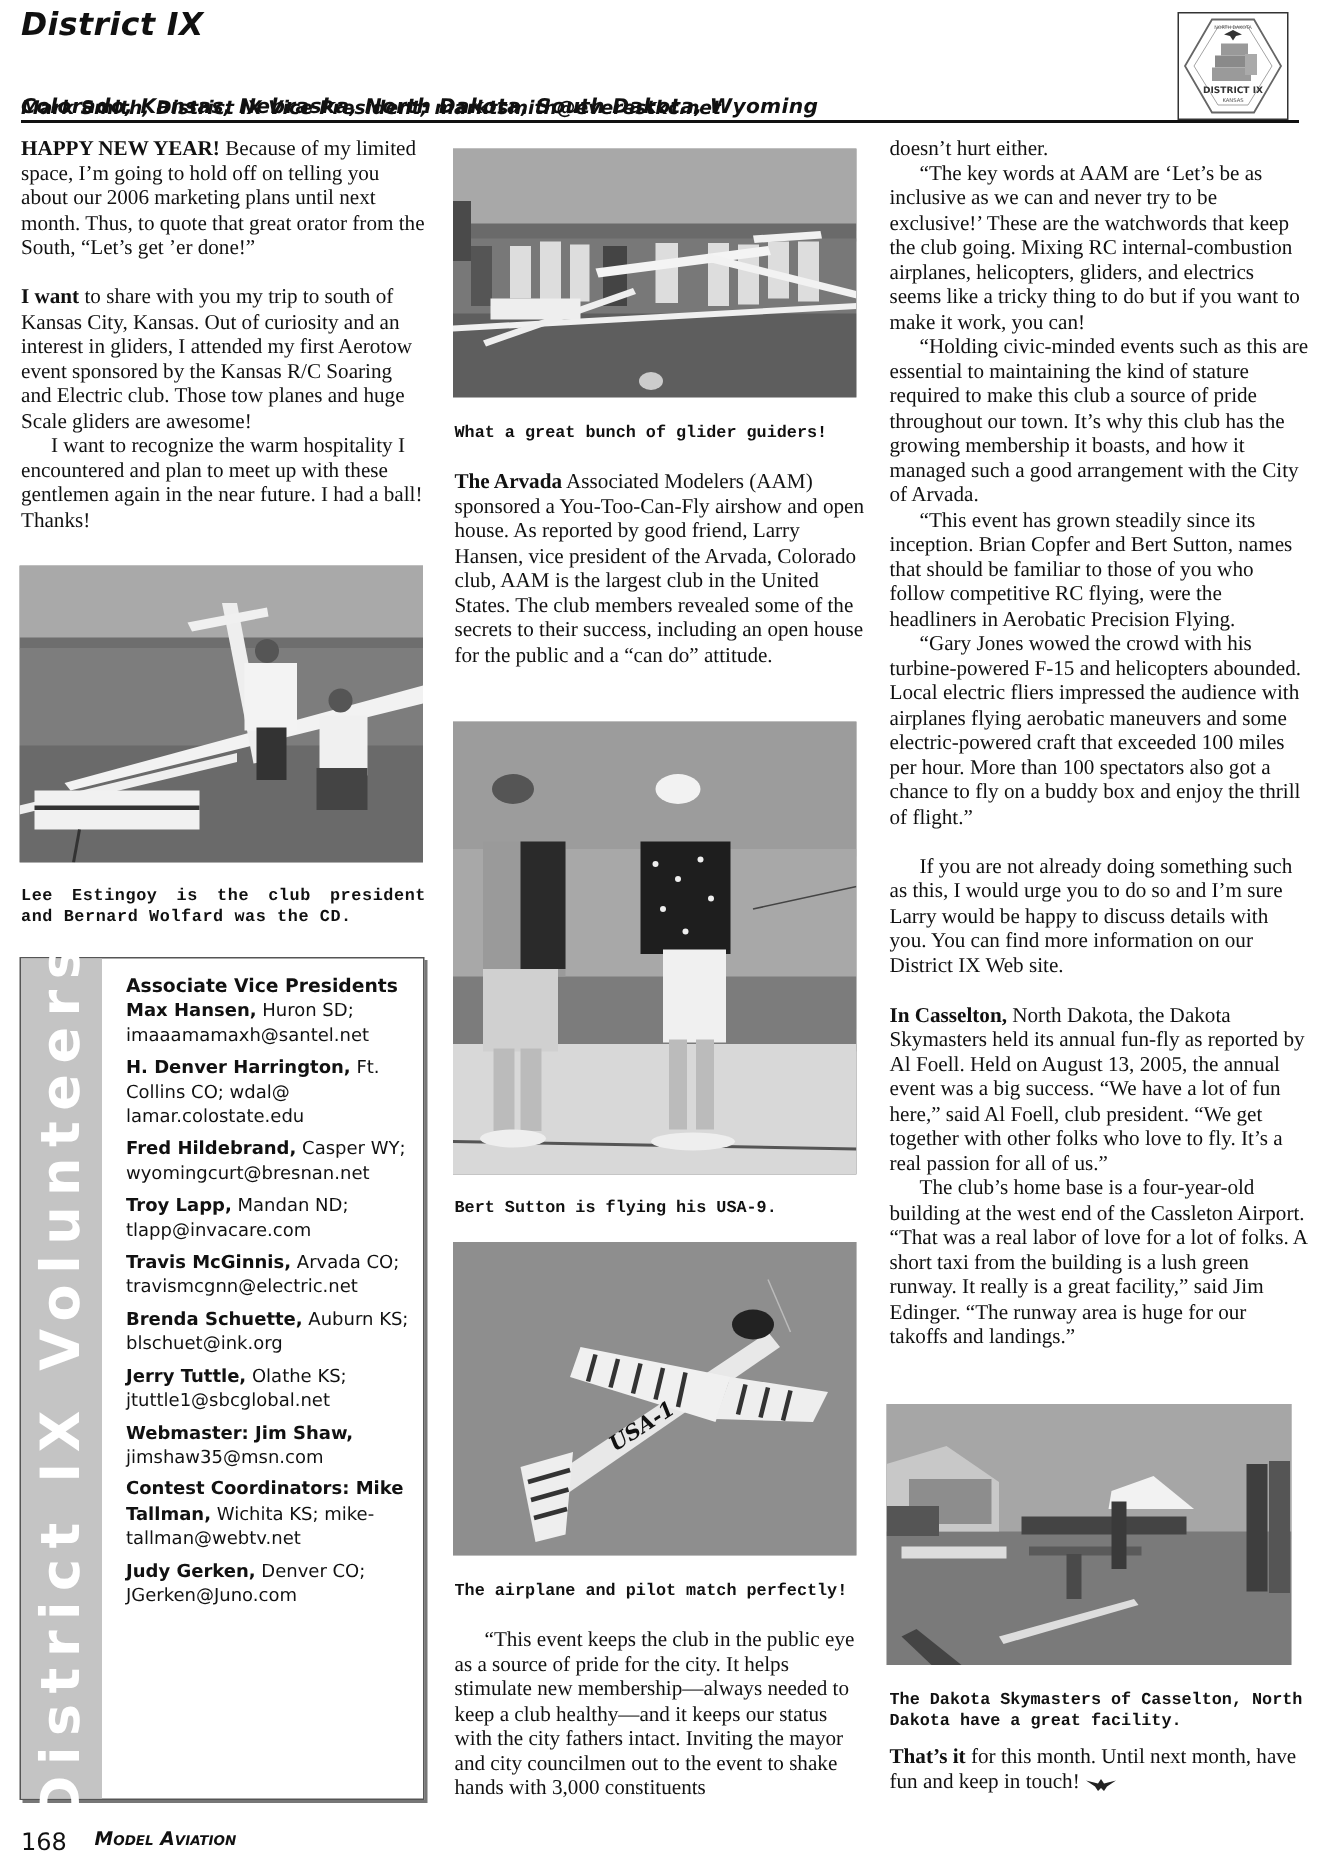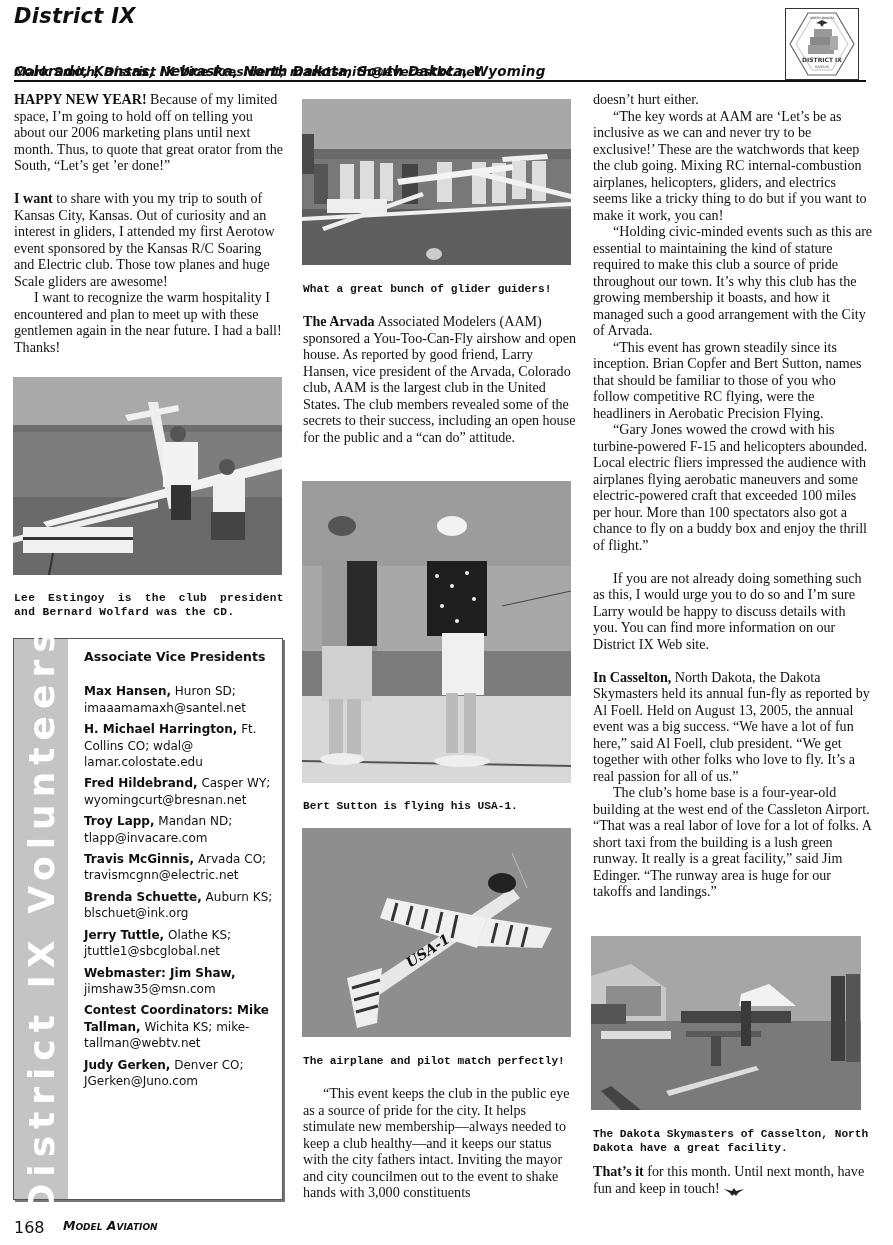--- a/index.html
+++ b/index.html
@@ -24,21 +24,21 @@
   .cap.just { text-align: justify; text-align-last: left; letter-spacing: 0.4px; }
 
   .photo { position: absolute; overflow: hidden; background: #888; }
   .photo svg { display: block; width: 100%; height: 100%; }
 
   
   .vbox { position: absolute; left: 13px; top: 638px; width: 268px; height: 560px; border: 1px solid #555; box-shadow: 2px 2px 0 #777; background: #fff; }
   .vband { position: absolute; left: 0; top: 0; width: 54px; height: 100%; background: #c4c4c4; }
   .vband-text { position: absolute; left: 27px; top: 280px; transform: translate(-50%, -50%) rotate(-90deg); white-space: nowrap; font-family: "DejaVu Sans", sans-serif; font-weight: bold; font-size: 36px; letter-spacing: 7px; color: #ffffff; }
   .vlist { position: absolute; left: 70px; top: 10px; width: 195px; font-family: "DejaVu Sans", "Liberation Sans", sans-serif; font-size: 12px; line-height: 16.4px; color: #111; }
-  .vlist .vhead { font-weight: bold; font-size: 12.5px; margin-bottom: 18px; }
+  .vlist .vhead { font-weight: bold; font-size: 12.5px; margin-bottom: 0; }
   .vlist .ventry { margin-bottom: 5px; }
   .vlist b { font-weight: bold; }
 
   .footer-page { position: absolute; left: 14px; top: 1218px; font-family: "DejaVu Sans", sans-serif; font-size: 16px; text-align: center; }
   .footer-mag { position: absolute; left: 63px; top: 1218px; font-family: "DejaVu Sans", sans-serif; font-size: 12.5px; font-weight: bold; font-style: italic; font-variant: small-caps; }
   .ama-end { display: inline-block; width: 20px; height: 10px; vertical-align: middle; margin-left: 4px; }
 </style>
 </head>
 <body>
 
@@ -90,21 +90,21 @@
 </div>
 <div class="cap just" style="left:14px; top:591px; width:270px;">Lee Estingoy is the club president and Bernard Wolfard was the CD.</div>
 
 <div class="vbox">
   <div class="vband">
     <div class="vband-text">District IX Volunteers</div>
   </div>
   <div class="vlist">
     <div class="vhead">Associate Vice Presidents</div>
     <div class="ventry"><b>Max Hansen,</b><span> Huron SD; imaaamamaxh@santel.net</span></div>
-    <div class="ventry"><b>H. Michael Harrington,</b><span> Ft. Collins CO; wdal@ lamar.colostate.edu</span></div>
+    <div class="ventry"><b>H. Denver Harrington,</b><span> Ft. Collins CO; wdal@ lamar.colostate.edu</span></div>
     <div class="ventry"><b>Fred Hildebrand,</b><span> Casper WY; wyomingcurt@bresnan.net</span></div>
     <div class="ventry"><b>Troy Lapp,</b><span> Mandan ND; tlapp@invacare.com</span></div>
     <div class="ventry"><b>Travis McGinnis,</b><span> Arvada CO; travismcgnn@electric.net</span></div>
     <div class="ventry"><b>Brenda Schuette,</b><span> Auburn KS; blschuet@ink.org</span></div>
     <div class="ventry"><b>Jerry Tuttle,</b><span> Olathe KS; jtuttle1@sbcglobal.net</span></div>
     <div class="ventry"><b>Webmaster: Jim Shaw,</b><span> jimshaw35@msn.com</span></div>
     <div class="ventry"><b>Contest Coordinators: Mike Tallman,</b><span> Wichita KS; mike-tallman@webtv.net</span></div>
     <div class="ventry"><b>Judy Gerken,</b><span> Denver CO; JGerken@Juno.com</span></div>
   </div>
 </div>
@@ -168,21 +168,21 @@
         <circle cx="172" cy="118" r="2"></circle>
         <circle cx="155" cy="140" r="2"></circle>
       </g>
     <rect x="140" y="152" width="42" height="62" fill="#f0f0f0"></rect>
     <rect x="144" y="212" width="12" height="60" fill="#bbb"></rect>
     <rect x="162" y="212" width="12" height="60" fill="#bbb"></rect>
     <ellipse cx="160" cy="280" rx="28" ry="6" fill="#eee"></ellipse>
     <line x1="200" y1="125" x2="269" y2="110" stroke="#444" stroke-width="1"></line>
   </svg>
 </div>
-<div class="cap" style="left:303px; top:799px; width:275px;">Bert Sutton is flying his USA-1.</div>
+<div class="cap" style="left:303px; top:799px; width:275px;">Bert Sutton is flying his USA-9.</div>
 
 <div class="photo" style="left:302px; top:828px; width:269px; height:209px;">
   <svg viewBox="0 0 269 209" preserveAspectRatio="none">
     <rect width="269" height="209" fill="#8e8e8e"></rect>
     <polygon points="60,160 210,60 218,70 70,172" fill="#e8e8e8"></polygon>
     <polygon points="85,70 185,90 175,120 78,90" fill="#f0f0f0"></polygon>
     <g stroke="#333" stroke-width="3">
         <line x1="95" y1="75" x2="90" y2="93"></line>
         <line x1="110" y1="78" x2="105" y2="97"></line>
         <line x1="125" y1="81" x2="120" y2="101"></line>

